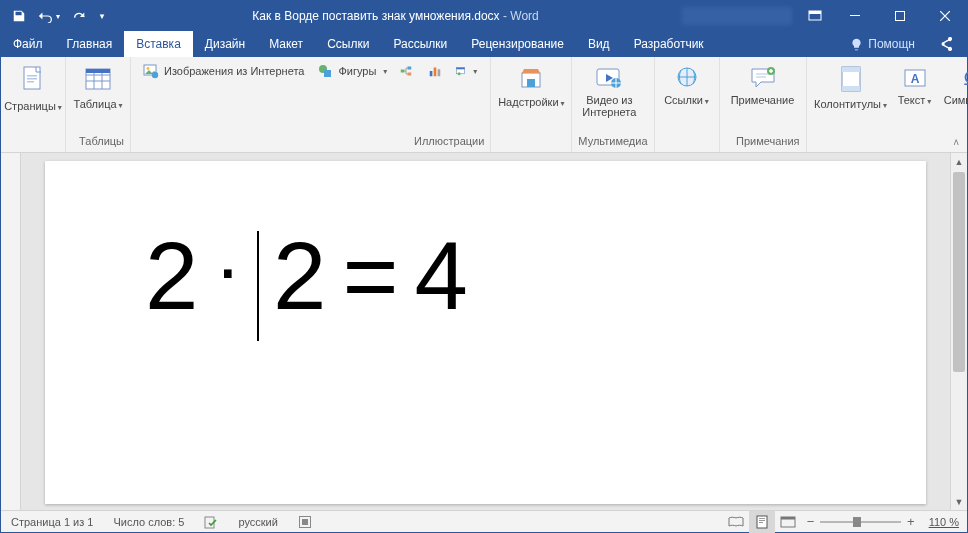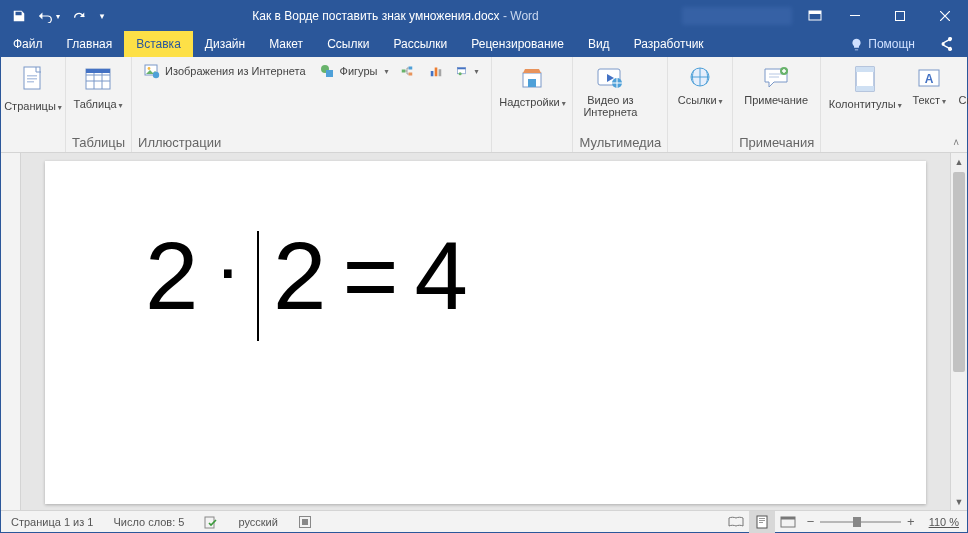--- a/index.html
+++ b/index.html
@@ -13,30 +13,30 @@
   .title-text { flex: 1; text-align: center; white-space: nowrap; overflow: hidden; }
   .title-text .dim { color: #c9d7ef; }
   .win-controls { display: flex; }
   .win-btn { width: 45px; height: 30px; display: flex; align-items: center; justify-content: center; cursor: pointer; }
   .ribbon-opts { width: 34px; height: 30px; display:flex; align-items:center; justify-content:center; cursor:pointer; }
   .account-blur { width: 110px; height: 18px; background: #3b66aa; border-radius:2px; margin-right:6px; filter: blur(2px); opacity:.7; }
 
   
   .tabs { height: 26px; background: #2b579a; color: #fff; display: flex; align-items: stretch; font-size: 12px; }
   .tab { padding: 0 12px; display: flex; align-items: center; cursor: pointer; }
-  .tab.active { background: #fde047; color: #2b579a; }
+  .tab.active { background: #ffffff; color: #2b579a; }
   .tabs-spacer { flex:1; }
   .tell-me { display:flex; align-items:center; gap:5px; padding:0 10px; color:#cfe0ff; font-size:12px; cursor:text; }
   .share-btn { width: 42px; display:flex; align-items:center; justify-content:center; cursor:pointer; }
 
   
   .ribbon { height: 96px; background: #f3f3f3; border-bottom: 1px solid #d4d4d4; display:flex; position:relative; }
   .group { display:flex; flex-direction:column; border-right:1px solid #e1e1e1; padding: 3px 6px 0 6px; }
   .group-body { flex:1; display:flex; align-items:flex-start; gap:4px; }
-  .group-label { height:17px; font-size:13px; color:#666; text-align:left; padding-bottom:1px; }
+  .group-label { height:17px; font-size:11px; color:#666; text-align:right; padding-bottom:1px; }
   .big-btn { width: 52px; display:flex; flex-direction:column; align-items:center; justify-content:flex-start; padding-top:4px; gap:3px; cursor:pointer; border:1px solid transparent; }
   .big-btn .lbl { font-size:11px; color:#444; text-align:center; line-height:12px; }
   .small-row { display:flex; flex-direction:row; gap:1px; }
   .small-btn { height:22px; display:flex; align-items:center; gap:5px; padding:0 5px; font-size:11px; color:#444; cursor:pointer; border:1px solid transparent; white-space:nowrap; }
   .drop-caret { font-size:8px; color:#666; margin-left:2px; }
   .collapse-caret { position:absolute; right:4px; bottom:2px; font-size:10px; color:#777; cursor:pointer; padding:2px 4px; }
 
   
   .doc-wrap { flex:1; background:#e6e6e6; display:flex; overflow:hidden; position:relative; }
   .ruler-v { width:20px; background:#f3f3f3; border-right:1px solid #d4d4d4; }

